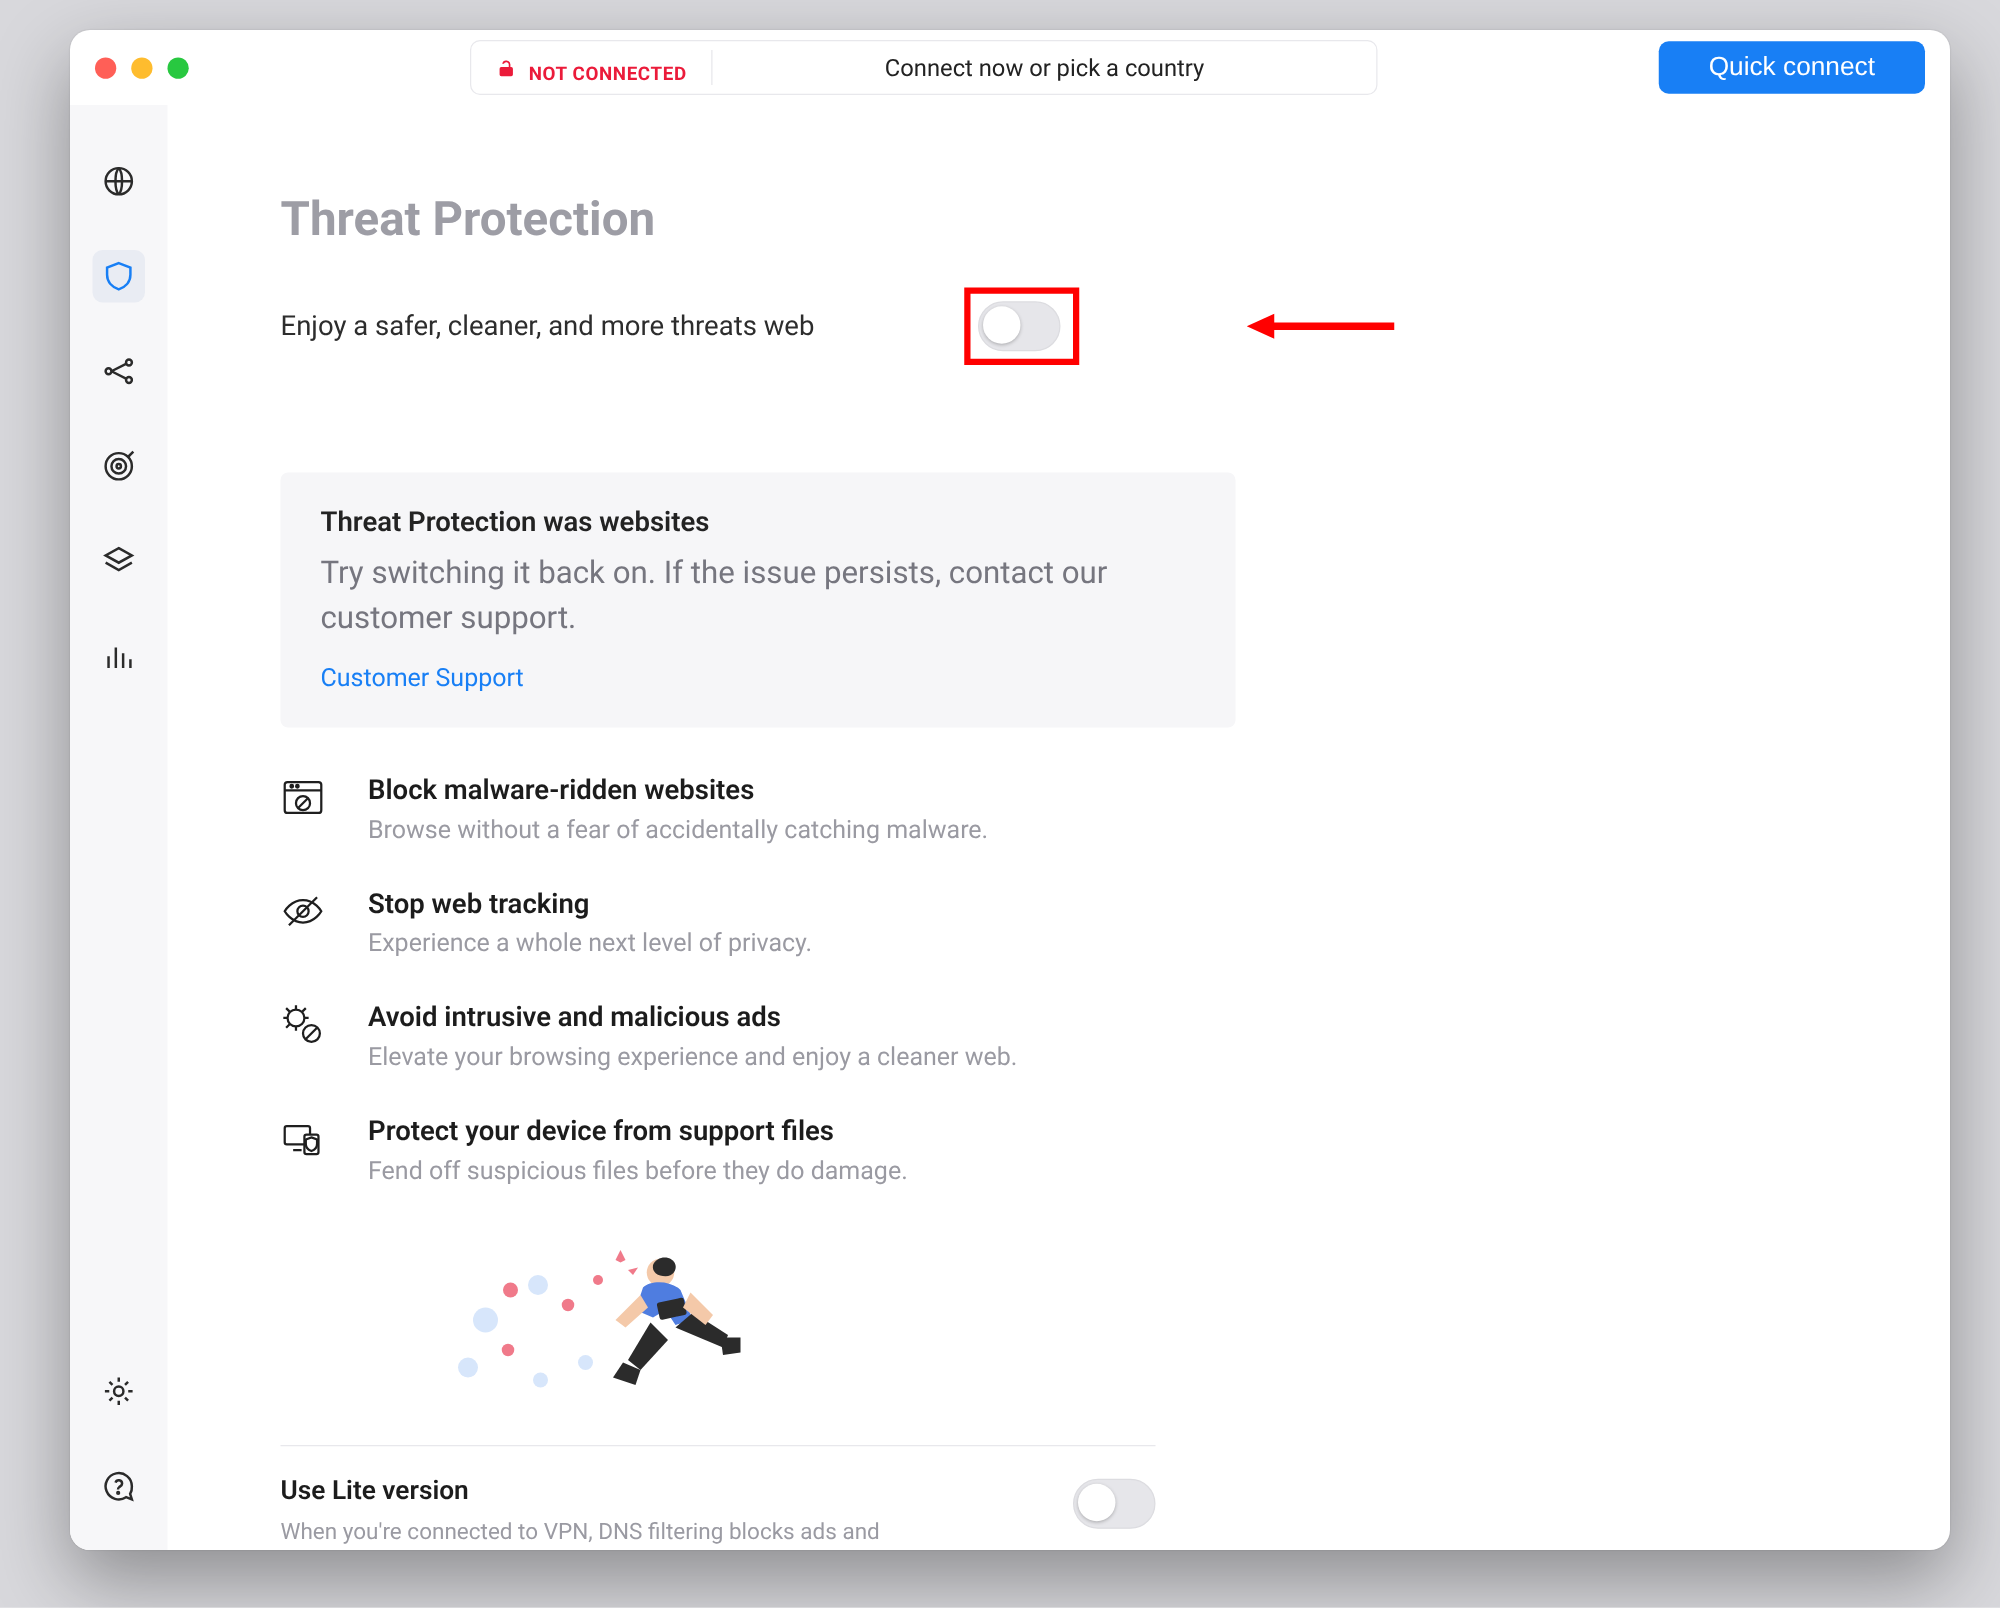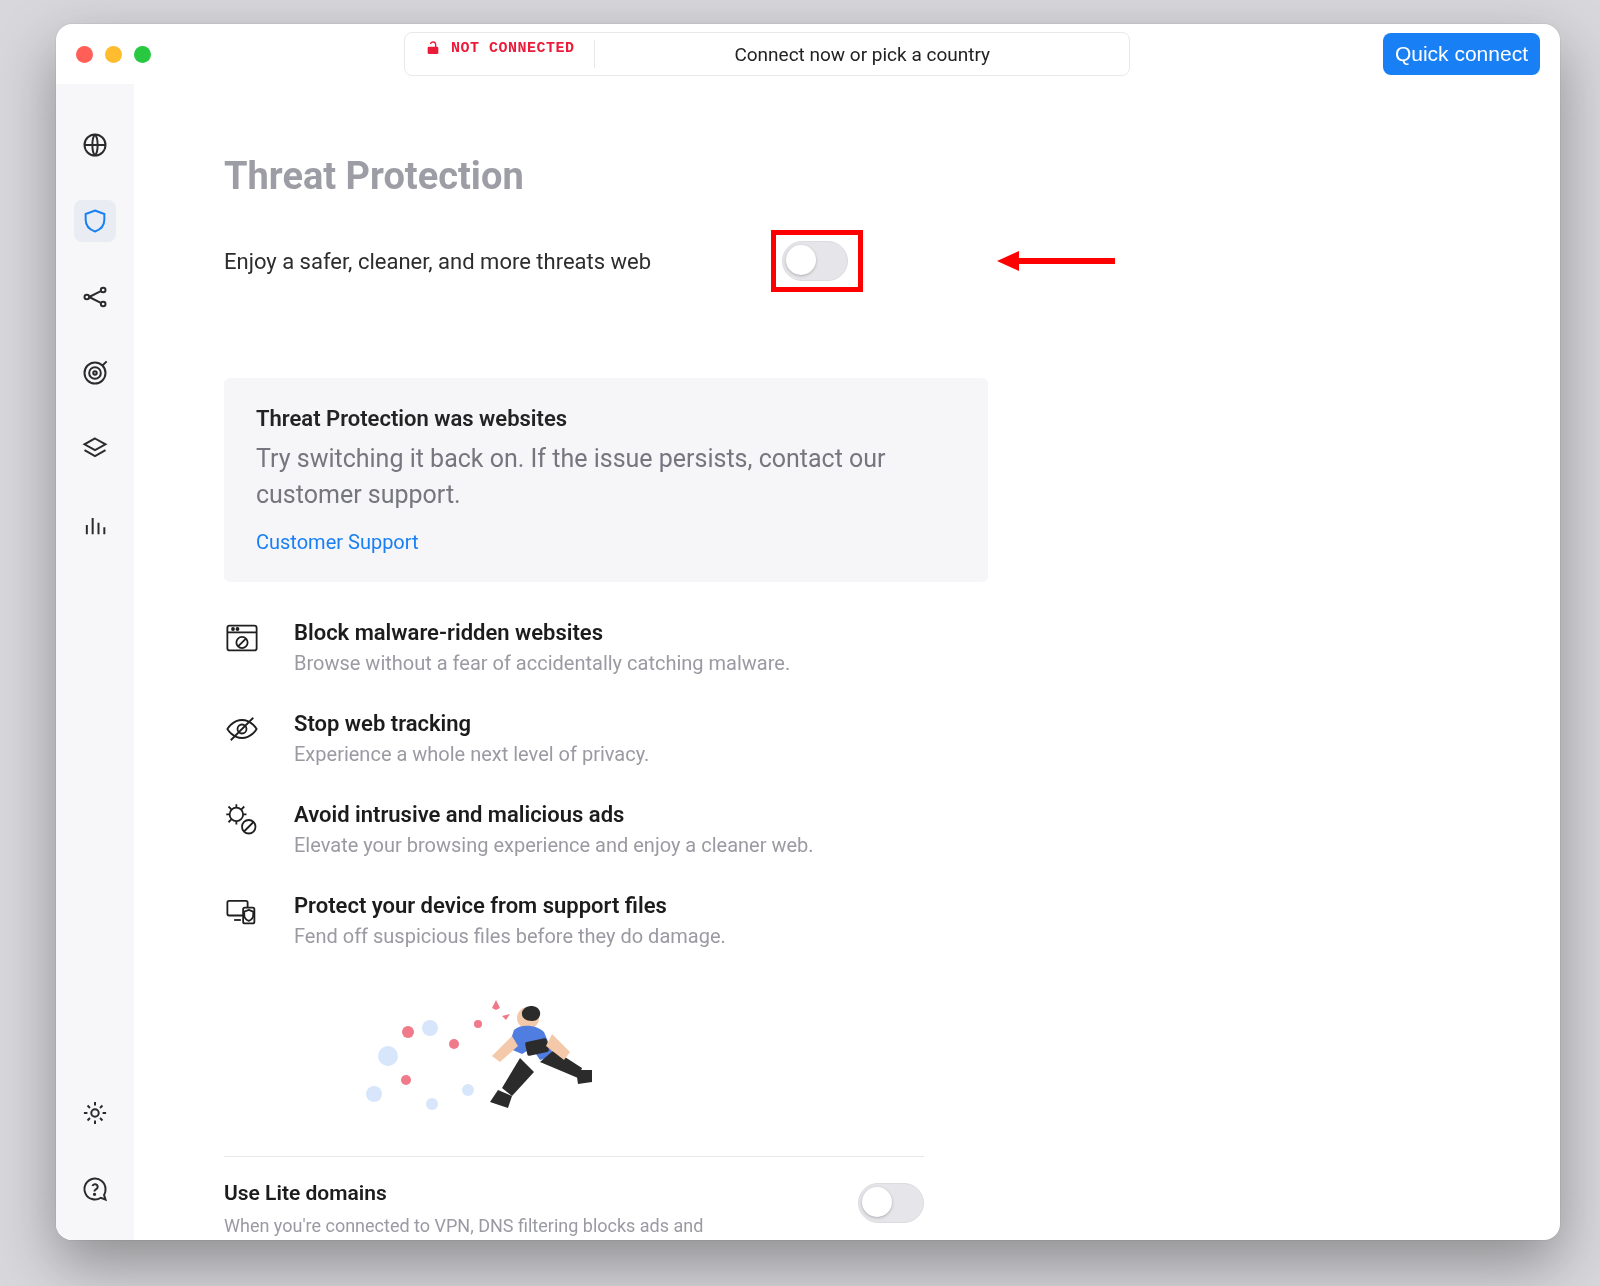--- a/index.html
+++ b/index.html
@@ -24,25 +24,25 @@
   .traffic{display:flex;gap:12px;align-items:center;}
   .traffic span{width:17px;height:17px;border-radius:50%;display:block;}
   .tl-close{background:#ff5f57;}
   .tl-min{background:#febc2e;}
   .tl-max{background:#28c840;}
   .searchbar{
     margin-left:auto;margin-right:auto;
     width:724px;height:42px;border:1px solid var(--grey-border);border-radius:8px;
     display:flex;align-items:center;font-size:18px;color:#2c2c2c;
   }
-  .searchbar .status{display:flex;align-items:flex-start;padding:0 20px;gap:10px;border-right:1px solid var(--grey-border);height:28px;font-family:Liberation Mono, monospace;}
+  .searchbar .status{display:flex;align-items:flex-end;padding:0 20px;gap:10px;border-right:1px solid var(--grey-border);height:28px;}
   .searchbar .status .lock{color:var(--accent-red);}
   .searchbar .status .st-text{color:var(--accent-red);font-weight:700;letter-spacing:.5px;font-size:15px;}
   .searchbar .prompt{flex:1;text-align:center;color:#222;font-size:19px;}
-  .quick{background:var(--accent-blue);color:#fff;border:none;border-radius:8px;height:42px;padding:0 12px;font-size:21px;font-weight:500;cursor:pointer;}
+  .quick{background:var(--accent-blue);color:#fff;border:none;border-radius:8px;height:42px;padding:0 40px;font-size:21px;font-weight:500;cursor:pointer;}
   
   .body{flex:1;display:flex;min-height:0;}
   .sidebar{width:78px;background:var(--grey-bg);display:flex;flex-direction:column;align-items:center;padding-top:40px;gap:34px;}
   .side-item{width:42px;height:42px;border-radius:8px;display:flex;align-items:center;justify-content:center;color:#2b2b2b;cursor:pointer;}
   .side-item svg{width:28px;height:28px;stroke:currentColor;fill:none;stroke-width:1.7;}
   .side-item.active{background:#e9ecf3;color:var(--accent-blue);}
   .side-spacer{flex:1;}
   .sidebar .bottom{padding-bottom:30px;display:flex;flex-direction:column;gap:34px;align-items:center;}
   
   .main{flex:1;padding:70px 70px 60px 90px;overflow:auto;}
@@ -266,21 +266,21 @@
             <path d="M208 50l18 18-6 8-18-14z" fill="#f4c9a9"></path>
             <path d="M168 52l-20 20 8 6 18-16z" fill="#f4c9a9"></path>
           </g>
         </svg>
       </div>
 
       <hr class="sep">
 
       <div class="lite-row">
         <div class="lite-text">
-          <h4>Use Lite domains</h4>
+          <h4>Use Lite version</h4>
           <p>When you're connected to VPN, DNS filtering blocks ads and malicious domains before any threats reach your device.</p>
         </div>
         <span class="toggle"></span>
       </div>
 
     </div>
   </div>
 </div>
 </div>
 

